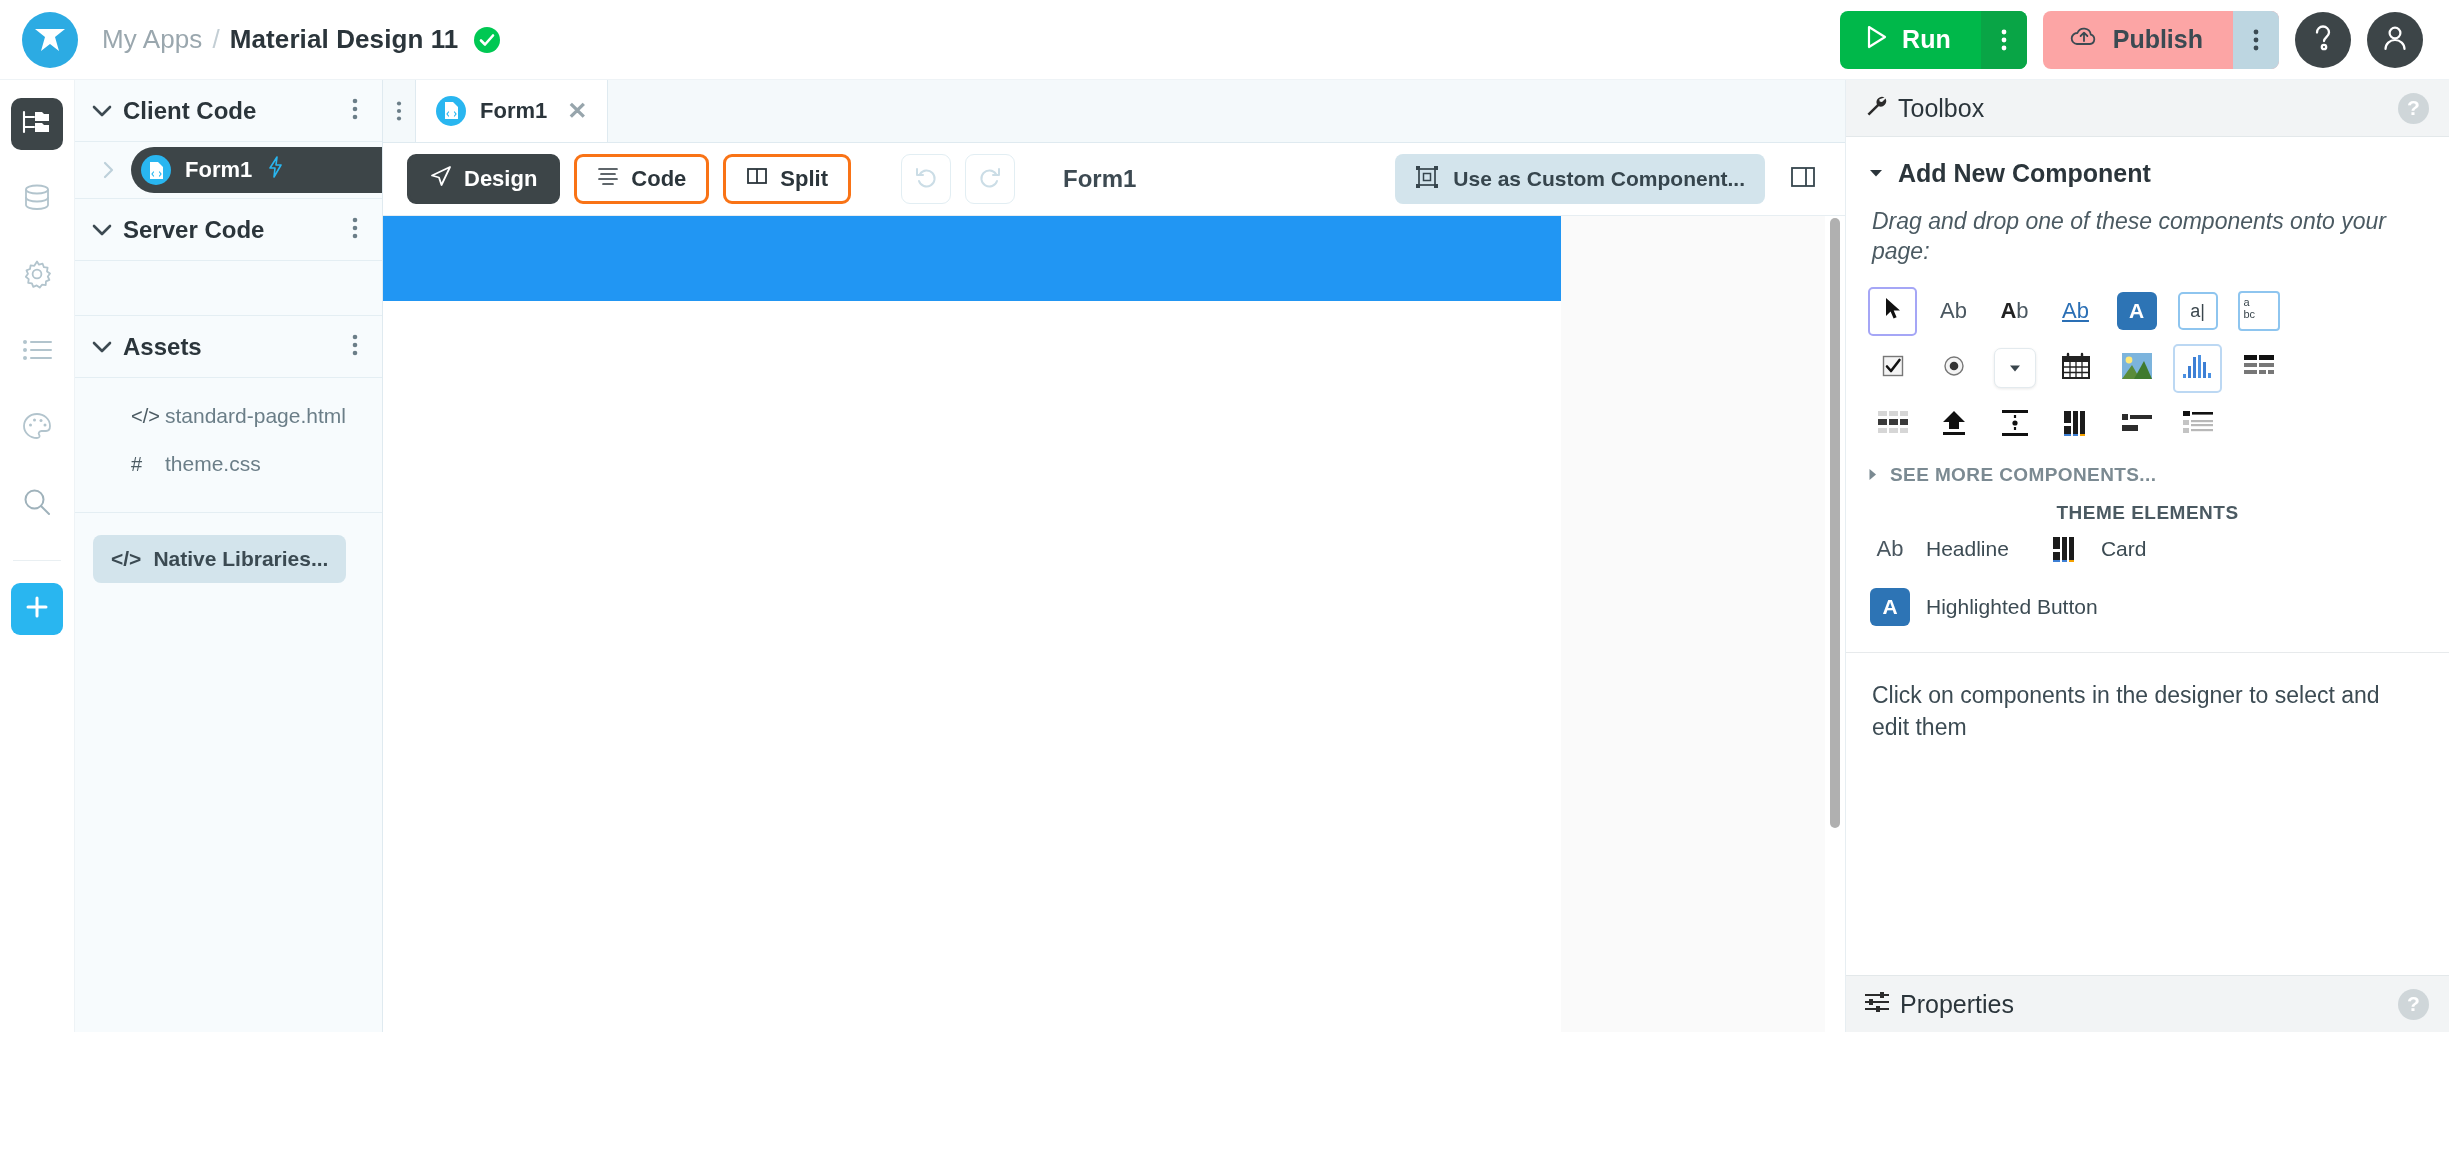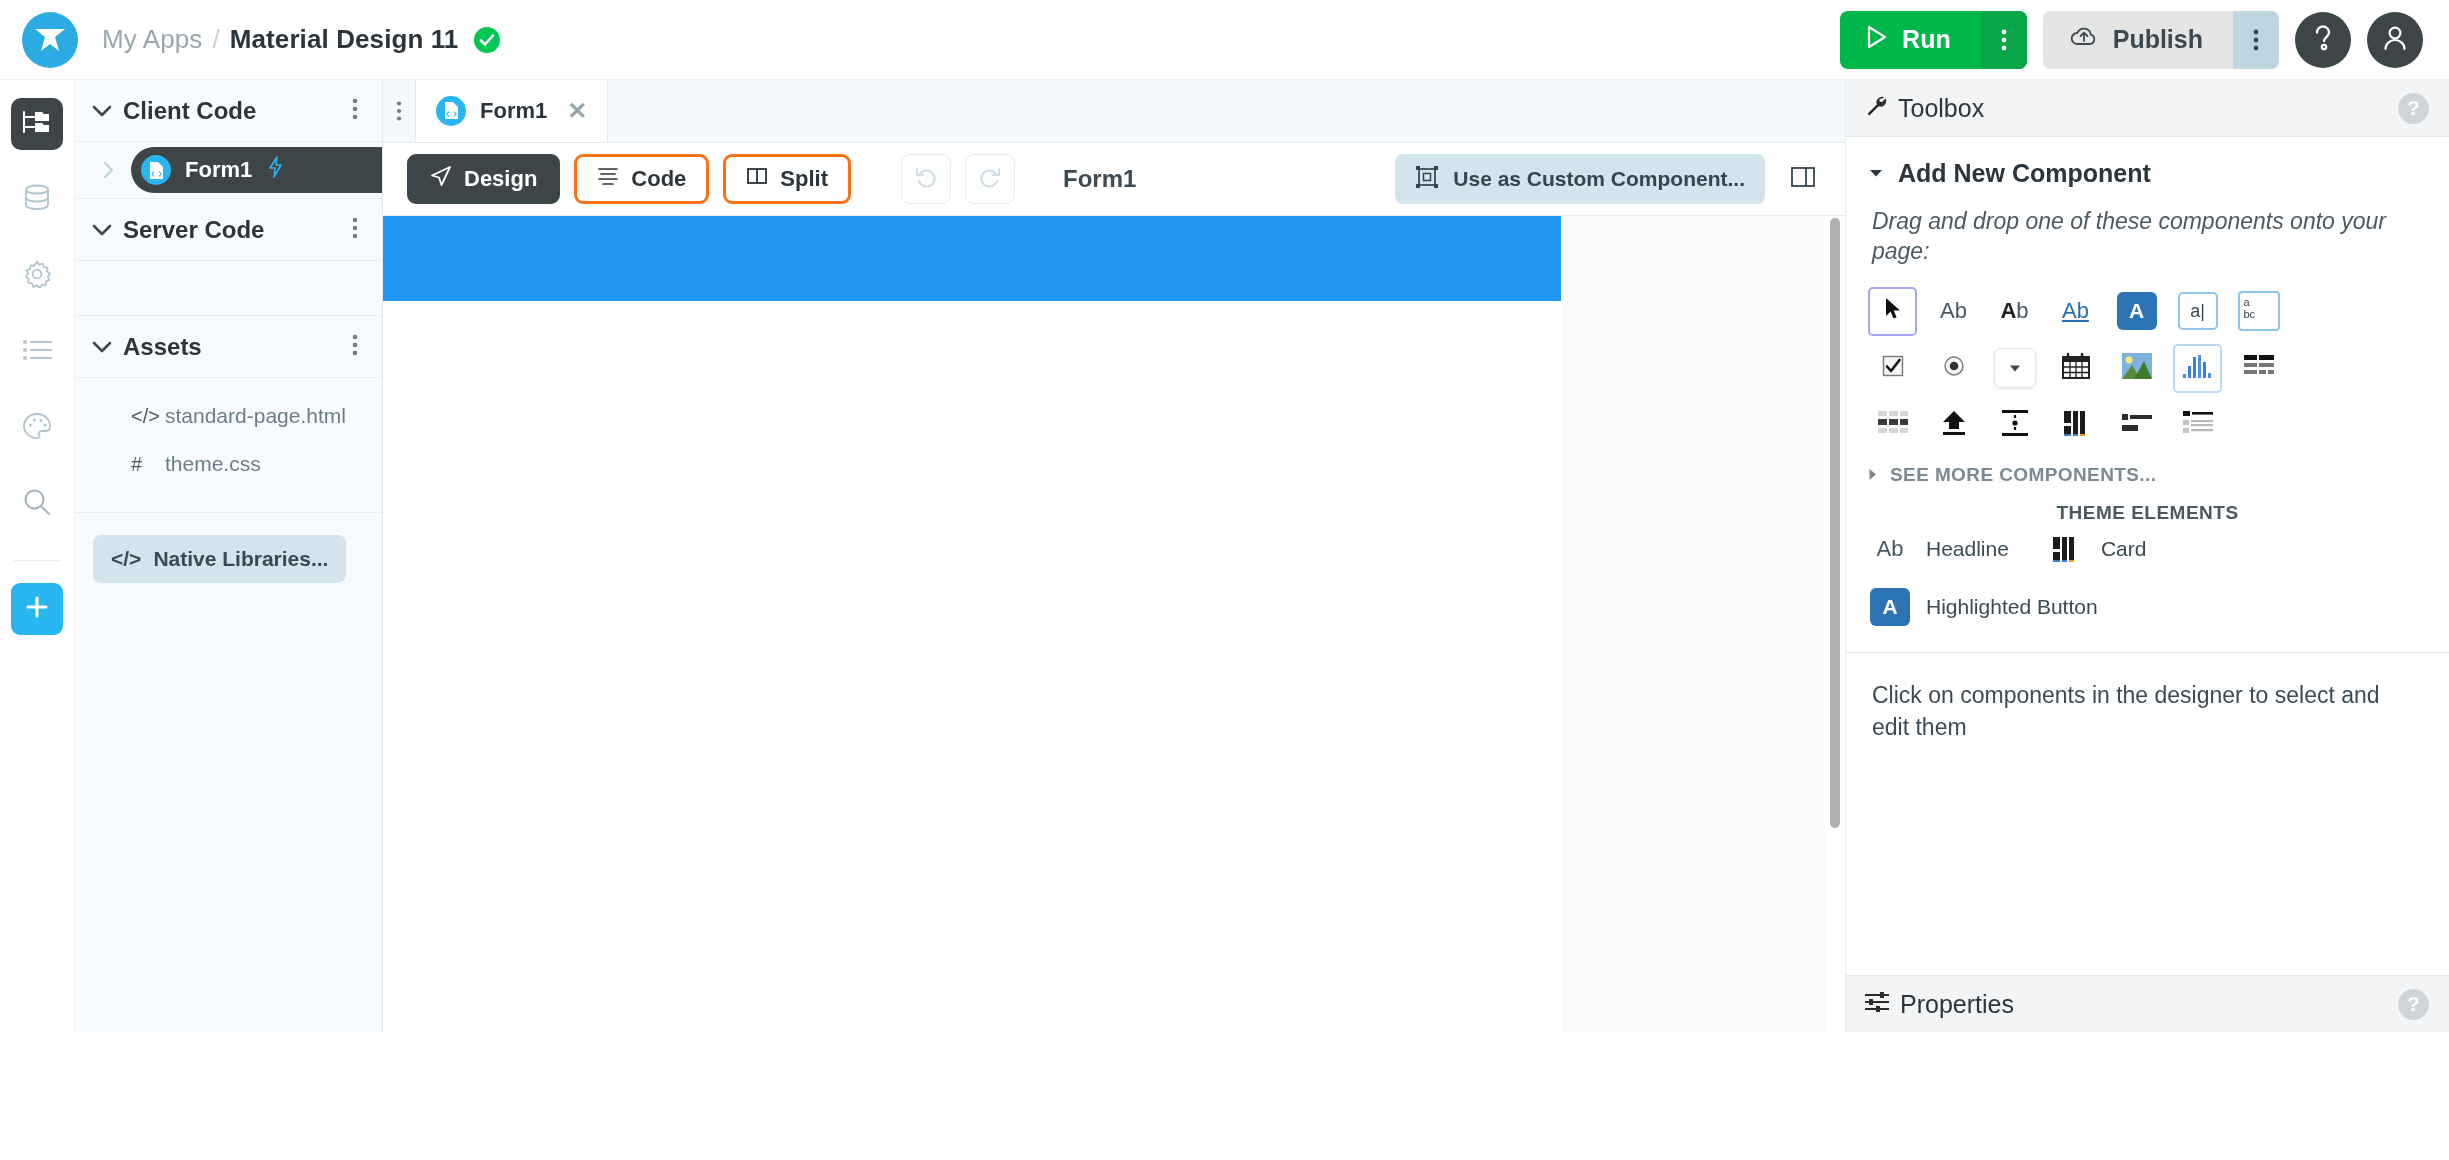--- a/index.html
+++ b/index.html
@@ -40,21 +40,21 @@
   .split-btn .main {
     display: flex; align-items: center; gap: 14px;
     padding: 0 30px 0 26px; font-size: 25px; font-weight: bold;
     cursor: pointer;
   }
   .split-btn .kebab {
     width: 46px; display: flex; align-items: center; justify-content: center; cursor: pointer;
   }
   .run { background: #00b84a; color: #fff; }
   .run .kebab { background: #09a546; }
-  .publish { background: #e5e5e5; color: #3b4a52; }
+  .publish { background: #fca5a5; color: #3b4a52; }
   .publish .kebab { background: #bdd6e1; }
 
   .circle-btn {
     width: 56px; height: 56px; border-radius: 50%;
     background: #3d4548; display: flex; align-items: center; justify-content: center;
     cursor: pointer; flex-shrink: 0;
   }
 
   
   .body { flex: 1; display: flex; min-height: 0; }

